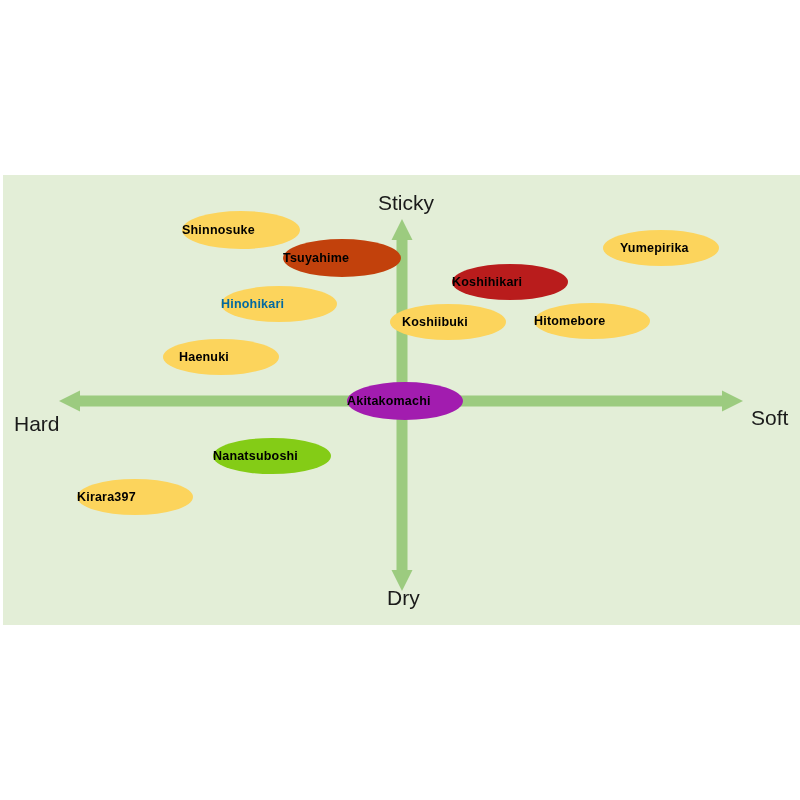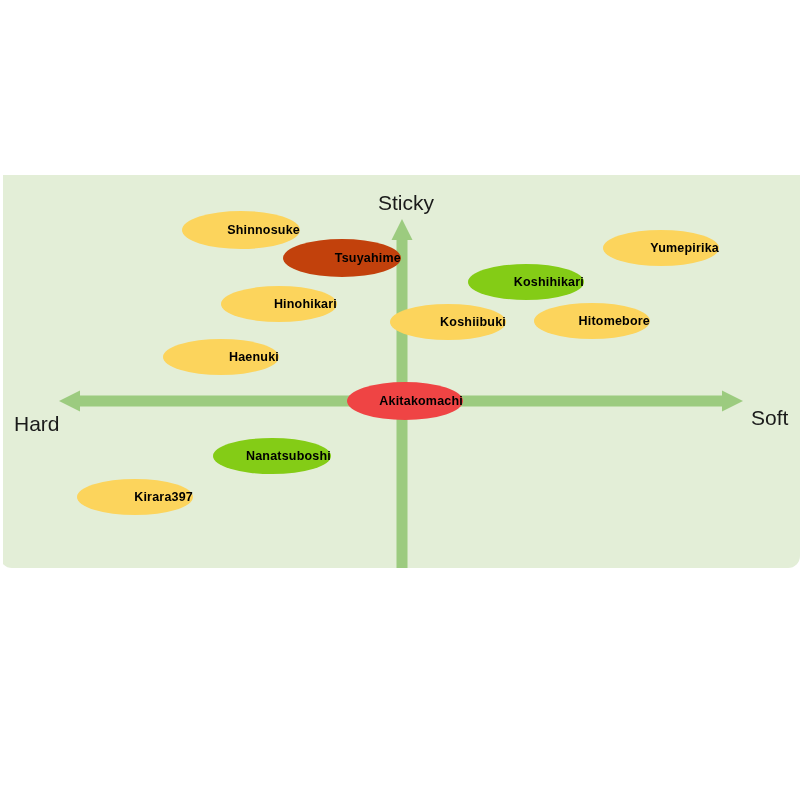--- a/index.html
+++ b/index.html
@@ -7,24 +7,23 @@
     margin: 0;
     padding: 0;
     background: #ffffff;
   }
   body {
     font-family: "Liberation Sans", sans-serif;
   }
   #stage {
     position: relative;
     width: 800px;
-    height: 568px;
+    height: 800px;
     background: #ffffff;
     overflow: hidden;
-    border-radius: 12px;
   }
   
   #panel {
     position: absolute;
     left: 3px;
     top: 175px;
     width: 797px;
     height: 450px;
     background: #e3eed7;
   }
@@ -51,21 +50,21 @@
   #label-hard   { left: 14px;  top: 413px; }
   #label-soft   { left: 751px; top: 407px; }
 
   
   .bubble {
     position: absolute;
     background: #fcd45c;
     border-radius: 50%;
     display: flex;
     align-items: center;
-    justify-content: flex-end;
+    justify-content: flex-start;
   }
   .bubble-label {
     color: #000000;
     font-family: "Liberation Sans", sans-serif;
     font-size: 12.5px;
     font-weight: bold;
     white-space: nowrap;
     letter-spacing: 0.2px;
     pointer-events: none;
   }
@@ -103,38 +102,38 @@
   <div class="axis-label" id="label-soft">Soft</div>
 
   <div id="bubble-layer">
       <div class="bubble" style="left: 182px; top: 211px; width: 118px; height: 38px; background: rgb(252, 212, 92);">
         <span class="bubble-label" style="color: rgb(0, 0, 0);">Shinnosuke</span>
       </div>
       <div class="bubble" style="left: 283px; top: 239px; width: 118px; height: 38px; background: #c2410c;">
         <span class="bubble-label" style="color: rgb(0, 0, 0);">Tsuyahime</span>
       </div>
       <div class="bubble" style="left: 221px; top: 286px; width: 116px; height: 36px; background: rgb(252, 212, 92);">
-        <span class="bubble-label" style="color: #000000;">Hinohikari</span>
+        <span class="bubble-label" style="color: #0369a1;">Hinohikari</span>
       </div>
       <div class="bubble" style="left: 163px; top: 339px; width: 116px; height: 36px; background: rgb(252, 212, 92);">
         <span class="bubble-label" style="color: rgb(0, 0, 0); padding-left: 16px;">Haenuki</span>
       </div>
       <div class="bubble" style="left: 390px; top: 304px; width: 116px; height: 36px; background: rgb(252, 212, 92);">
         <span class="bubble-label" style="color: rgb(0, 0, 0); padding-left: 12px;">Koshiibuki</span>
       </div>
-      <div class="bubble" style="left: 468px; top: 264px; width: 116px; height: 36px; background: #84cc16;">
+      <div class="bubble" style="left: 452px; top: 264px; width: 116px; height: 36px; background: #b91c1c;">
         <span class="bubble-label" style="color: rgb(0, 0, 0);">Koshihikari</span>
       </div>
       <div class="bubble" style="left: 534px; top: 303px; width: 116px; height: 36px; background: rgb(252, 212, 92);">
         <span class="bubble-label" style="color: rgb(0, 0, 0);">Hitomebore</span>
       </div>
       <div class="bubble" style="left: 603px; top: 230px; width: 116px; height: 36px; background: rgb(252, 212, 92);">
         <span class="bubble-label" style="color: rgb(0, 0, 0); margin-left: 17px;">Yumepirika</span>
       </div>
-      <div class="bubble" style="left: 347px; top: 382px; width: 116px; height: 38px; background: #ef4444;">
+      <div class="bubble" style="left: 347px; top: 382px; width: 116px; height: 38px; background: #a21caf;">
         <span class="bubble-label" style="color: rgb(0, 0, 0);">Akitakomachi</span>
       </div>
       <div class="bubble" style="left: 213px; top: 438px; width: 118px; height: 36px; background: #84cc16;">
         <span class="bubble-label" style="color: rgb(0, 0, 0);">Nanatsuboshi</span>
       </div>
       <div class="bubble" style="left: 77px; top: 479px; width: 116px; height: 36px; background: rgb(252, 212, 92);">
         <span class="bubble-label" style="color: rgb(0, 0, 0);">Kirara397</span>
       </div>
     </div>
 

